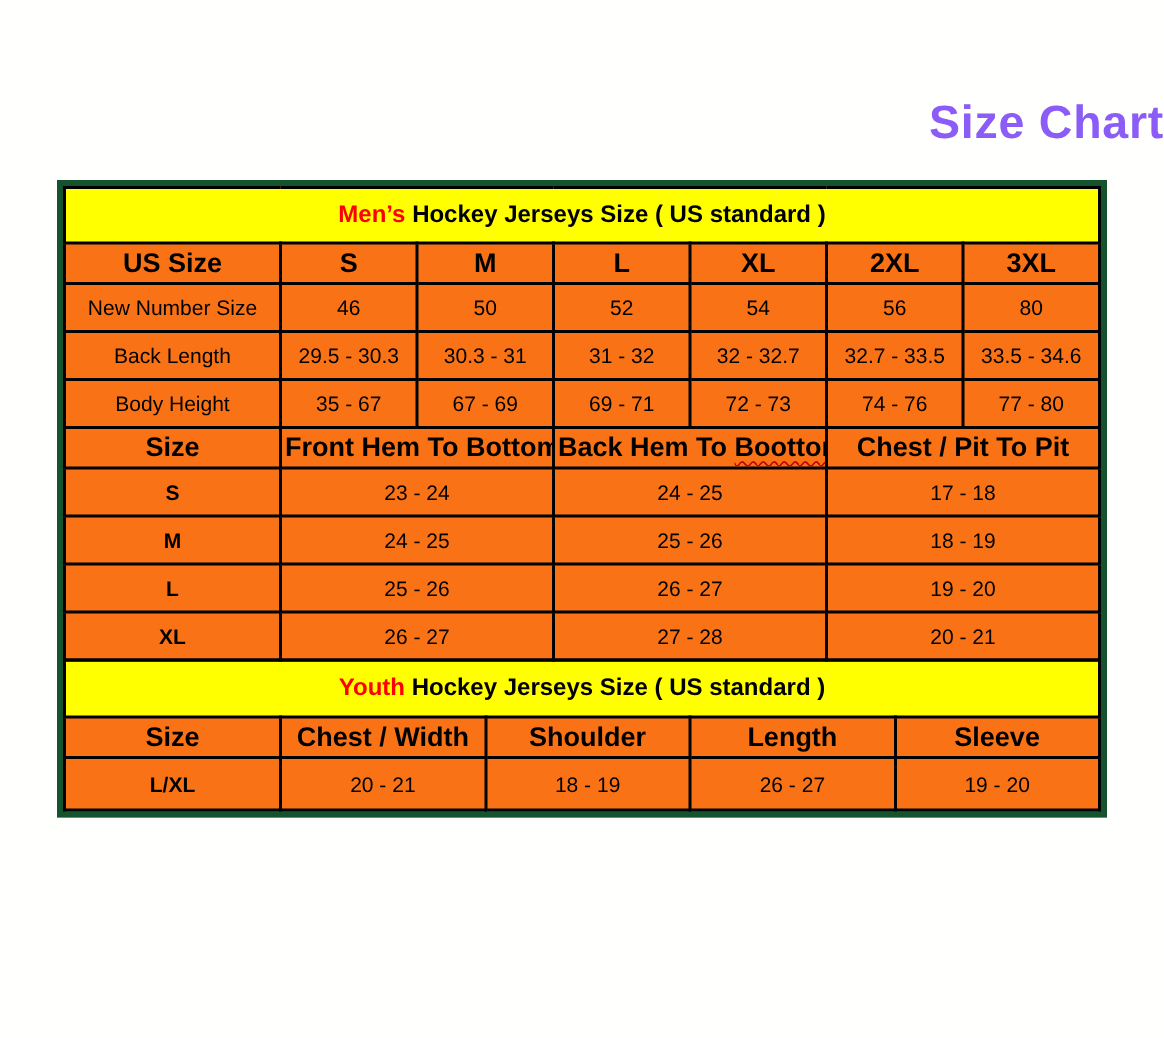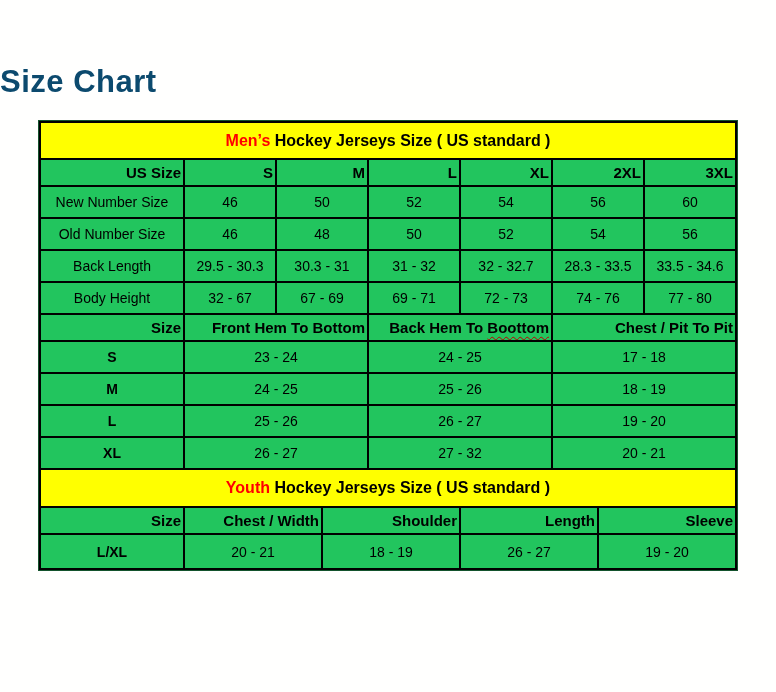--- a/index.html
+++ b/index.html
@@ -8,31 +8,31 @@
     width: 776px; height: 692px;
     background: #fffffe;
     font-family: "Liberation Sans", sans-serif;
     color: #000;
     position: relative;
     overflow: hidden;
   }
   .page-title {
     position: absolute;
     top: 64px; left: 0; width: 776px;
-    text-align: left;
+    text-align: right;
     font-size: 31px;
     font-weight: 700;
-    color: #0c4a6e;
+    color: #8b5cf6;
     letter-spacing: 0.5px;
   }
   .chart-wrap {
     position: absolute;
     left: 38px; top: 120px; width: 700px;
-    border: 1px solid #14532d;
-    background: #22c55e;
+    border: 4px solid #14532d;
+    background: #f97316;
   }
   table.size-table {
     width: 100%;
     border-collapse: collapse;
     table-layout: fixed;
   }
   table.size-table + table.size-table { margin-top: -2px; }
   col.c-label { width: 144px; }
   td, th {
     border: 2px solid #000;
@@ -43,21 +43,21 @@
     overflow: hidden;
     white-space: nowrap;
   }
   tr.section-head td {
     background: #FFFF00;
     font-weight: 700;
     font-size: 16px;
     height: 37px;
   }
   .accent { color: #FF0000; }
-  tr.col-head th { font-weight: 700; height: 27px; font-size: 15px; text-align: right; }
+  tr.col-head th { font-weight: 700; height: 27px; font-size: 18px; }
   td.row-label { height: 14px; }
   .womens td.row-label, .youth td.row-label { font-weight: 700; }
   td.val { font-weight: 400; height: 32px; }
   .womens tr.section-head td { height: 35px; }
   .youth tr.section-head td { height: 38px; }
   .youth tr.last td { height: 35px; margin-top: 14px; }
   .wavy {
     text-decoration: underline;
     text-decoration-style: wavy;
     text-decoration-color: #c00000;
@@ -95,43 +95,34 @@
         <th>2XL</th>
         <th>3XL</th>
       </tr>
       <tr>
         <td class="row-label">New Number Size</td>
         <td class="val">46</td>
         <td class="val">50</td>
         <td class="val">52</td>
         <td class="val">54</td>
         <td class="val">56</td>
-        <td class="val">60</td>
-      </tr>
-      <tr>
-        <td class="row-label">Old Number Size</td>
-        <td class="val">46</td>
-        <td class="val">48</td>
-        <td class="val">50</td>
-        <td class="val">52</td>
-        <td class="val">54</td>
-        <td class="val">56</td>
+        <td class="val">80</td>
       </tr>
       <tr>
         <td class="row-label">Back Length</td>
         <td class="val">29.5 - 30.3</td>
         <td class="val">30.3 - 31</td>
         <td class="val">31 - 32</td>
         <td class="val">32 - 32.7</td>
-        <td class="val">28.3 - 33.5</td>
+        <td class="val">32.7 - 33.5</td>
         <td class="val">33.5 - 34.6</td>
       </tr>
       <tr>
         <td class="row-label">Body Height</td>
-        <td class="val">32 - 67</td>
+        <td class="val">35 - 67</td>
         <td class="val">67 - 69</td>
         <td class="val">69 - 71</td>
         <td class="val">72 - 73</td>
         <td class="val">74 - 76</td>
         <td class="val">77 - 80</td>
       </tr>
     </tbody>
   </table>
 
   <table class="size-table womens">
@@ -162,21 +153,21 @@
       </tr>
       <tr>
         <td class="row-label">L</td>
         <td class="val">25 - 26</td>
         <td class="val">26 - 27</td>
         <td class="val">19 - 20</td>
       </tr>
       <tr>
         <td class="row-label">XL</td>
         <td class="val">26 - 27</td>
-        <td class="val">27 - 32</td>
+        <td class="val">27 - 28</td>
         <td class="val">20 - 21</td>
       </tr>
     </tbody>
   </table>
 
   <table class="size-table youth">
     <colgroup>
         <col class="c-label">
         <col>
         <col>

